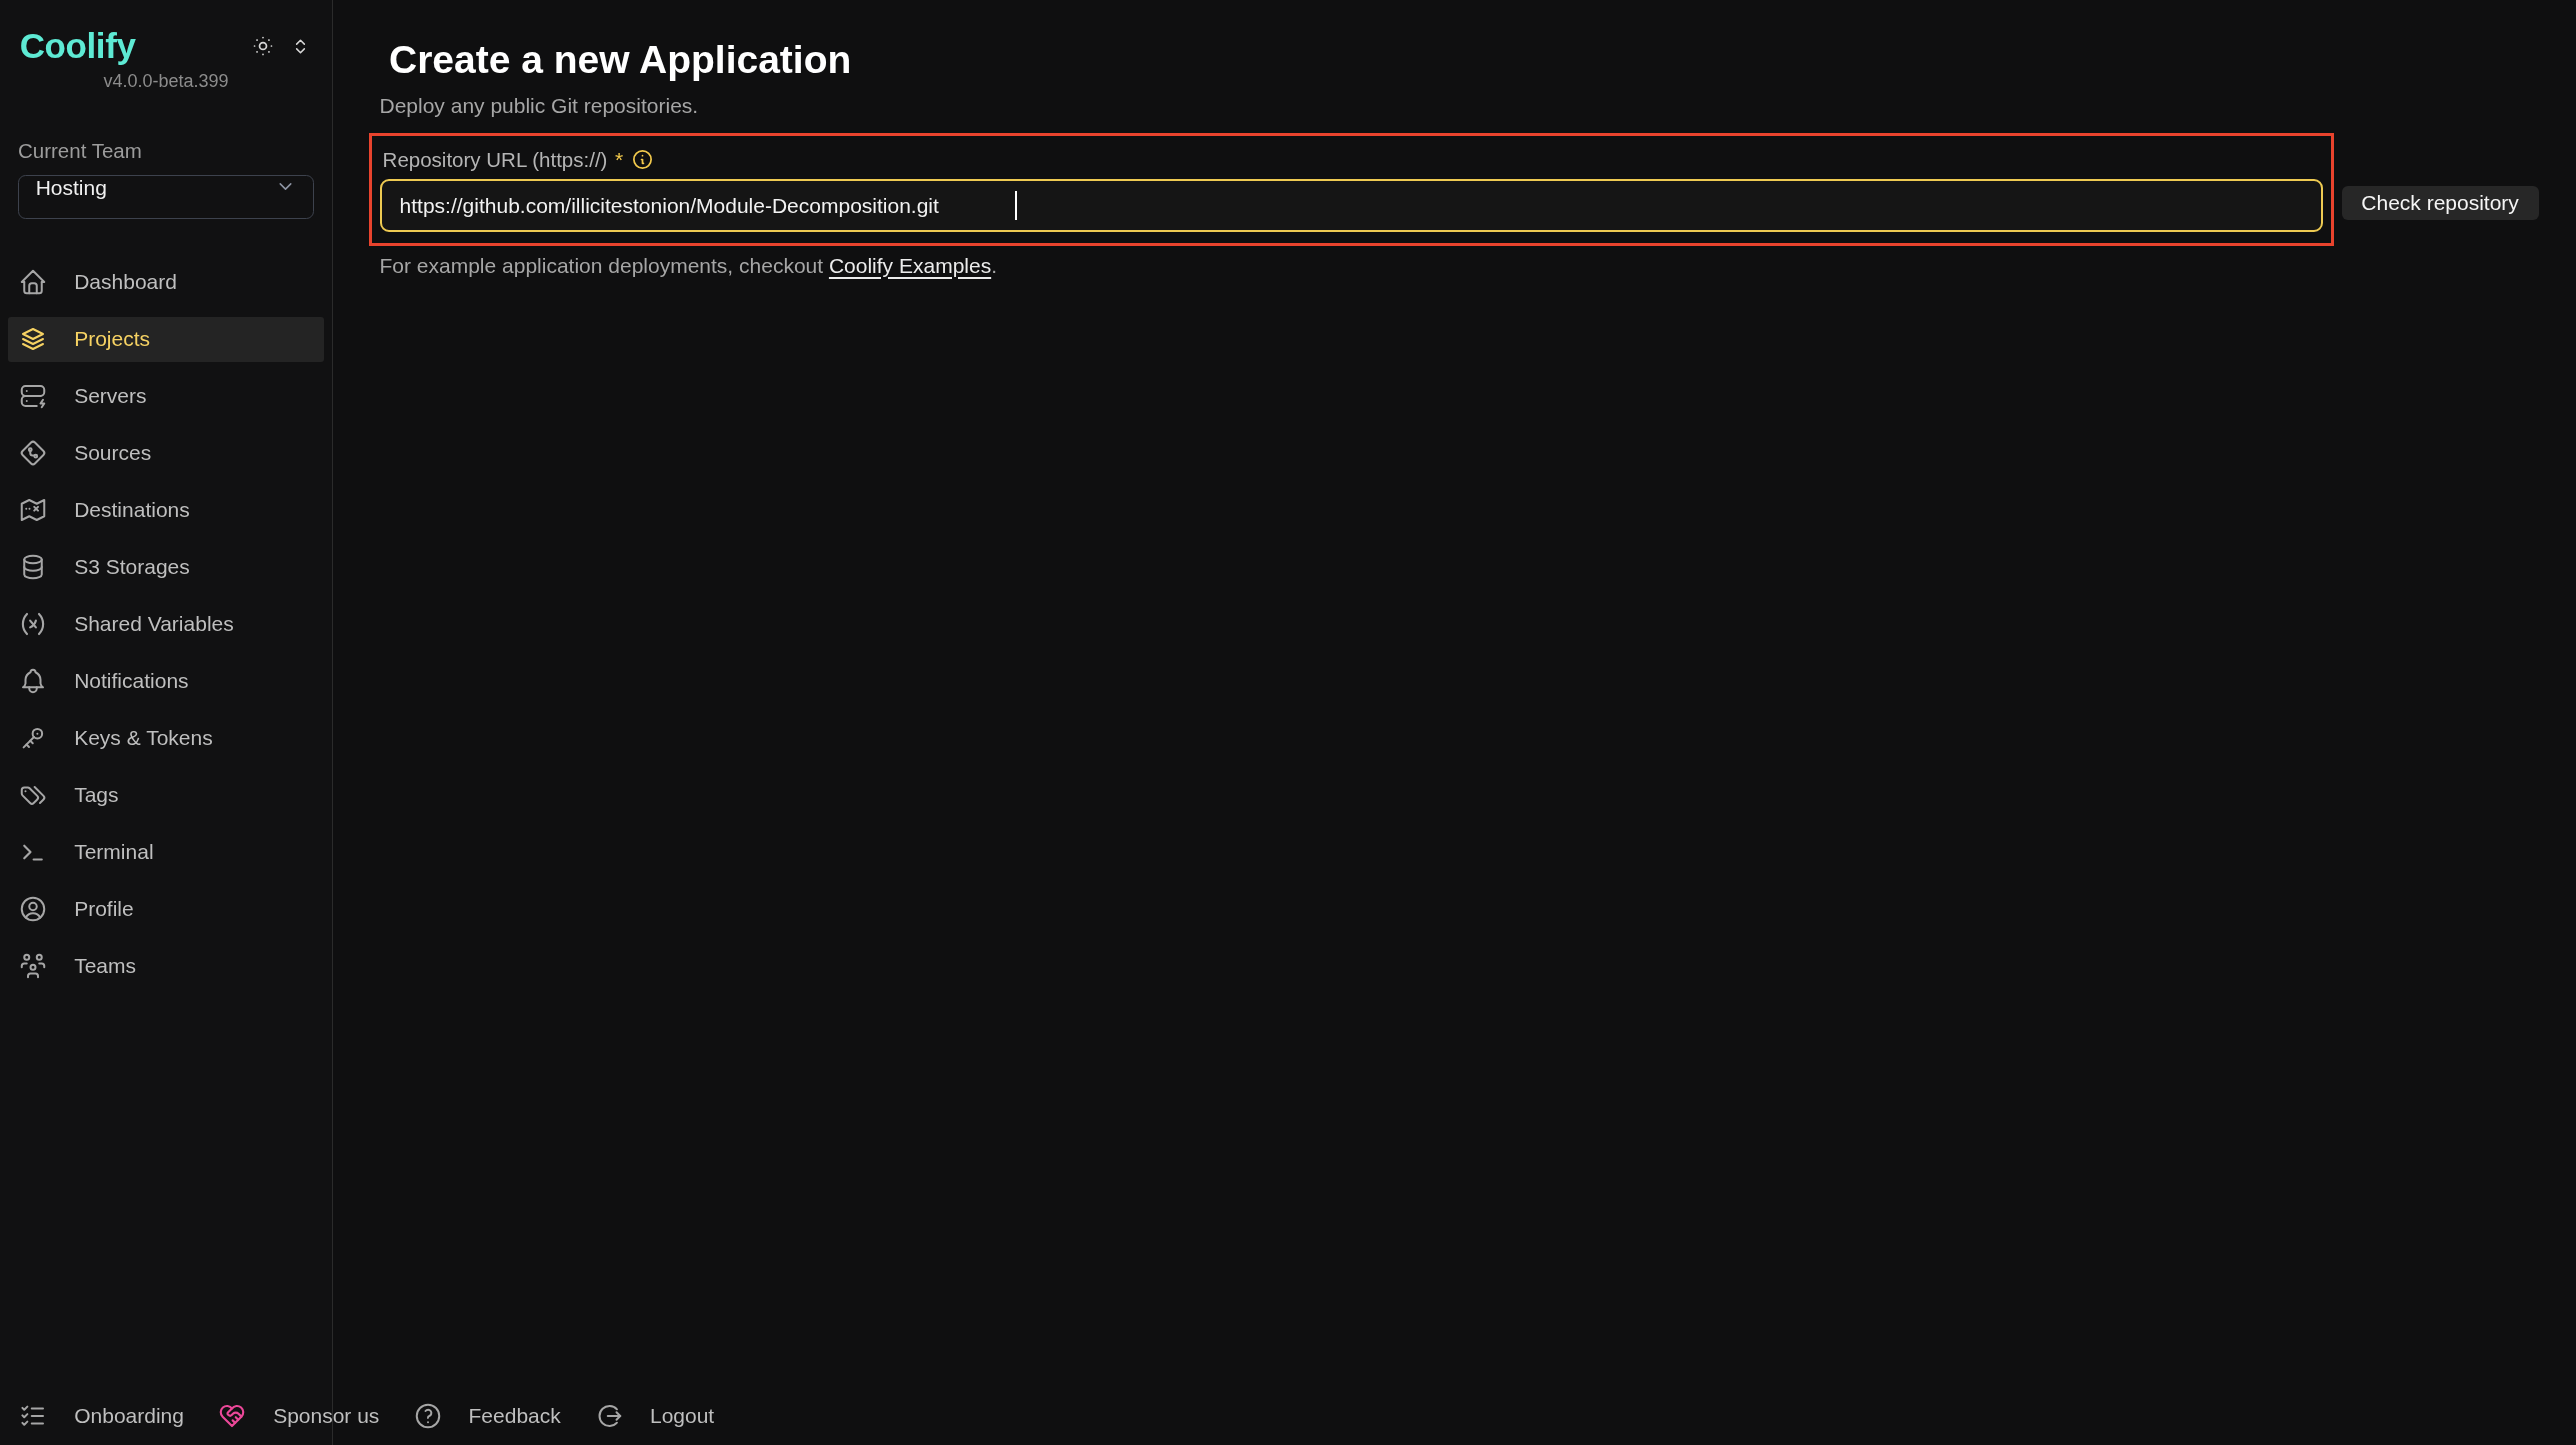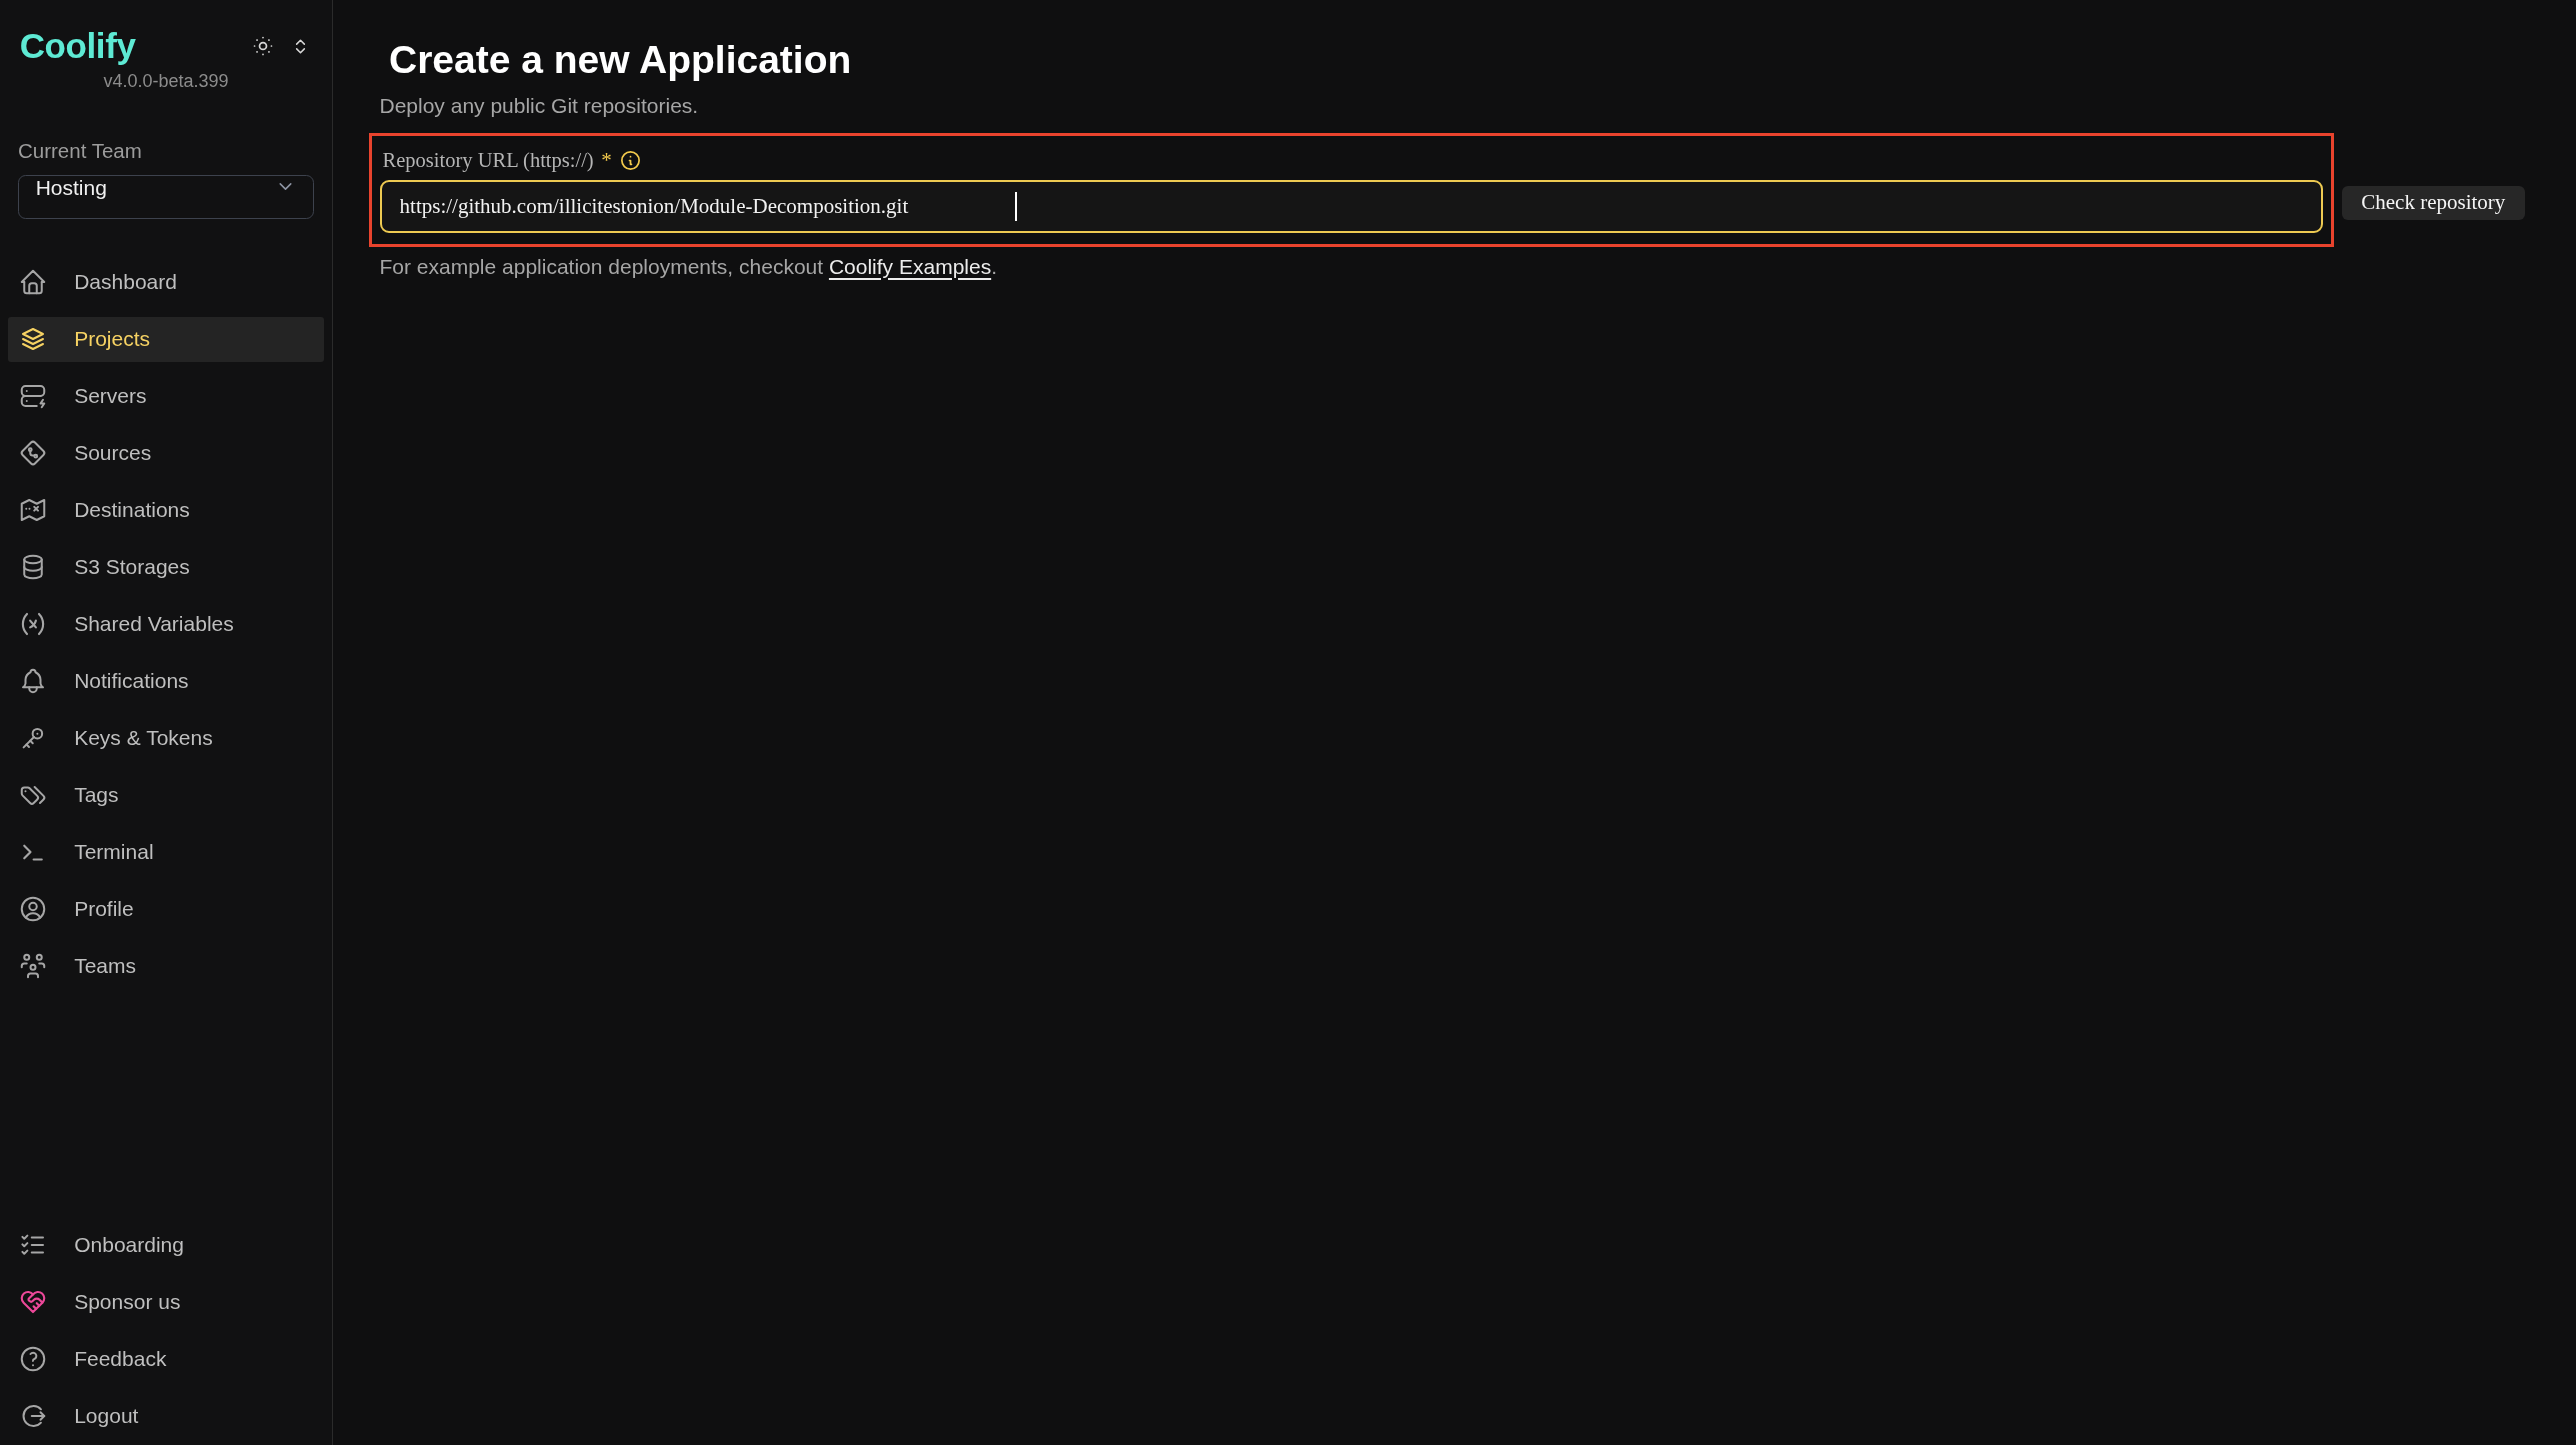--- a/index.html
+++ b/index.html
@@ -33,40 +33,40 @@
     margin-top: 12px; height: 44px;
     border: 1.5px solid #3d424d; border-radius: 7.6px;
     display: flex; 
     padding: 0 16.7px;
     color: #f0f0f0; font-size: 21px;
     cursor: pointer;
   }
   .team-select .chev { margin-left: auto; color: #8d94a3; }
 
   .nav { margin-top: 41px; padding: 0 7.6px; display: flex; flex-direction: column; gap: 12px; }
-  .nav-bottom { margin-top: auto; padding: 0 7.6px 7.6px 7.6px; display: flex; flex-direction: column; gap: 12px; }
+  .nav-bottom { margin-top: auto; padding: 0 7.6px 7.6px 7.6px; display: flex; flex-direction: row; gap: 12px; }
   .nav-item {
     display: flex; align-items: center;
     height: 45px; padding: 0 10.6px; gap: 26px;
     border-radius: 3px; cursor: pointer;
   }
   .nav-item.active { background: #242424; }
   .nav-icon { width: 30px; height: 30px; color: #a6a6a6; flex: none; display: flex; align-items: center; justify-content: center; }
   .nav-icon svg { display: block; }
   .nav-label { font-size: 21px; color: #bfbfbf; white-space: nowrap; }
   .nav-item.active .nav-icon { color: #f6d263; }
   .nav-item.active .nav-label { color: #f6d263; }
   .nav-icon.pink { color: #ec4899; }
 
   
   .main { flex: 1; padding: 27px 0 0 45px; position: relative; }
   .page-title { margin: 11px; font-size: 39px; font-weight: 700; color: #ffffff; line-height: 1.15; }
   .page-subtitle { margin: 7.6px 0 0 1.5px; font-size: 21px; color: #a6a6a6; }
 
-  .form-area { margin-top: 15px; display: flex; align-items: flex-start; font-family: Liberation Serif, serif; }
+  .form-area { margin-top: 15px; display: flex; align-items: flex-start; }
   .annotation-box {
     border: 3px solid #e8432d;
     width: 1965px;
     margin-left: -9px;
     padding: 12px 7.6px 10.6px 7.6px;
     flex: none;
   }
   .field-label-row { display: flex; align-items: center; gap: 7.6px; font-size: 20.5px; color: #b5b5b5; padding-left: 3px; }
   .req-star { color: #f2c94c; font-size: 21px; }
   .info-icon { color: #f2c94c; display: flex; }

